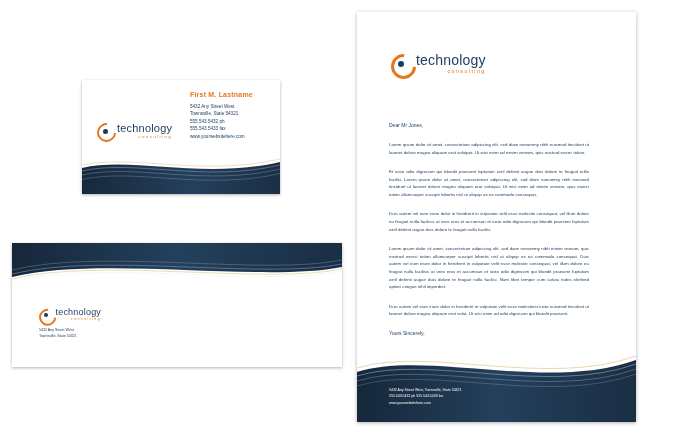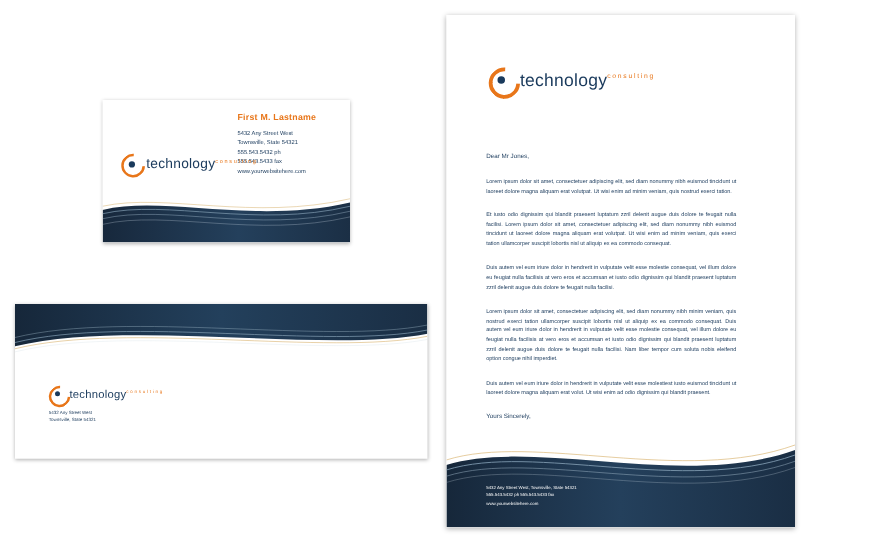--- a/index.html
+++ b/index.html
@@ -14,21 +14,21 @@
   .logo{position:absolute;display:flex;align-items:center;}
   .logo .mark{position:relative;flex:0 0 auto;}
   .logo .mark .ring{
     position:absolute;left:0;top:0;border-style:solid;border-radius:50%;
     border-color:#e8761a;
     transform:rotate(-42deg);
   }
   .logo .mark .dot{
     position:absolute;border-radius:50%;background:#1a3a5c;
   }
-  .logo .txt{display:flex;flex-direction:row;line-height:1;}
+  .logo .txt{display:flex;flex-direction:column;line-height:1;}
   .logo .t1{color:#1a3a5c;letter-spacing:.2px;font-weight:400;}
   .logo .t2{color:#e8761a;letter-spacing:1.4px;font-weight:400;text-align:right;}
 
   
   #card{
     position:absolute;left:82px;top:80px;width:198px;height:114px;
     background:#ffffff;box-shadow:0 1px 3px rgba(0,0,0,.30);overflow:hidden;
   }
   #card .swoosh{position:absolute;left:0;bottom:0;width:198px;height:40px;overflow:hidden;}
   #card .name{

